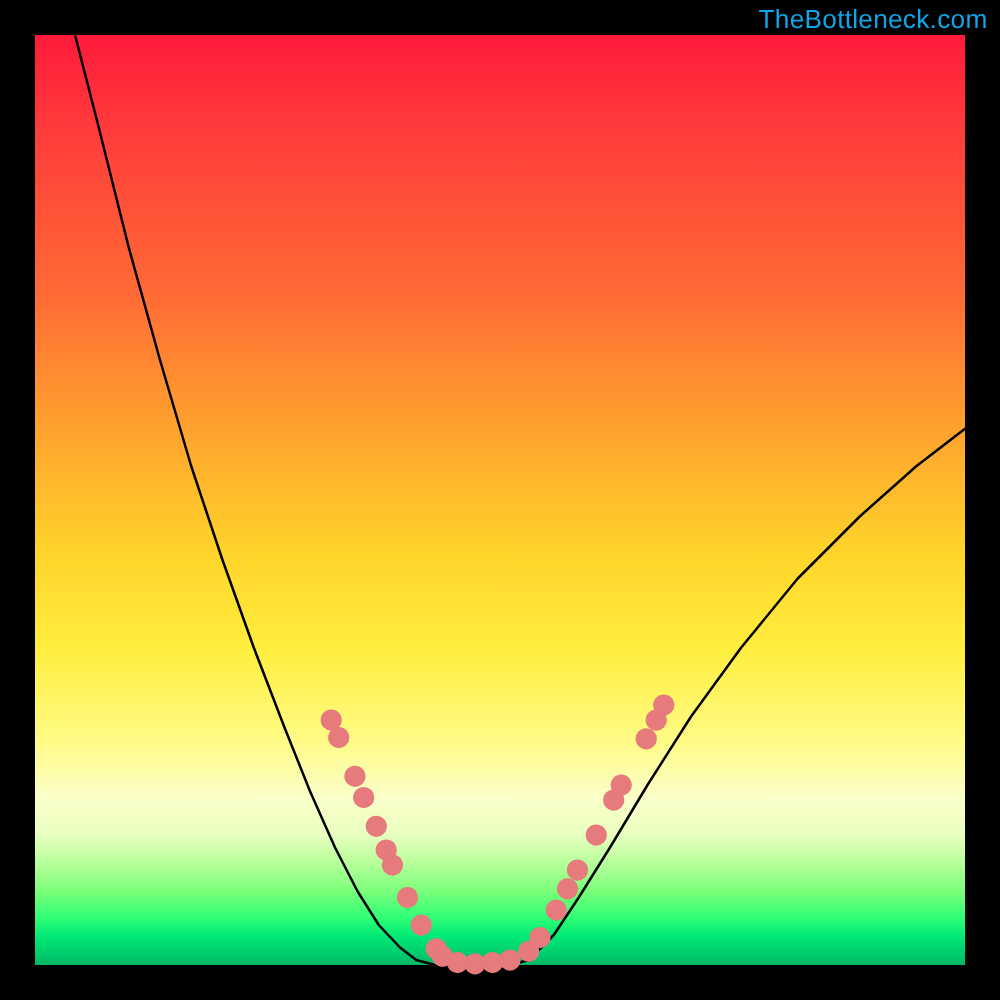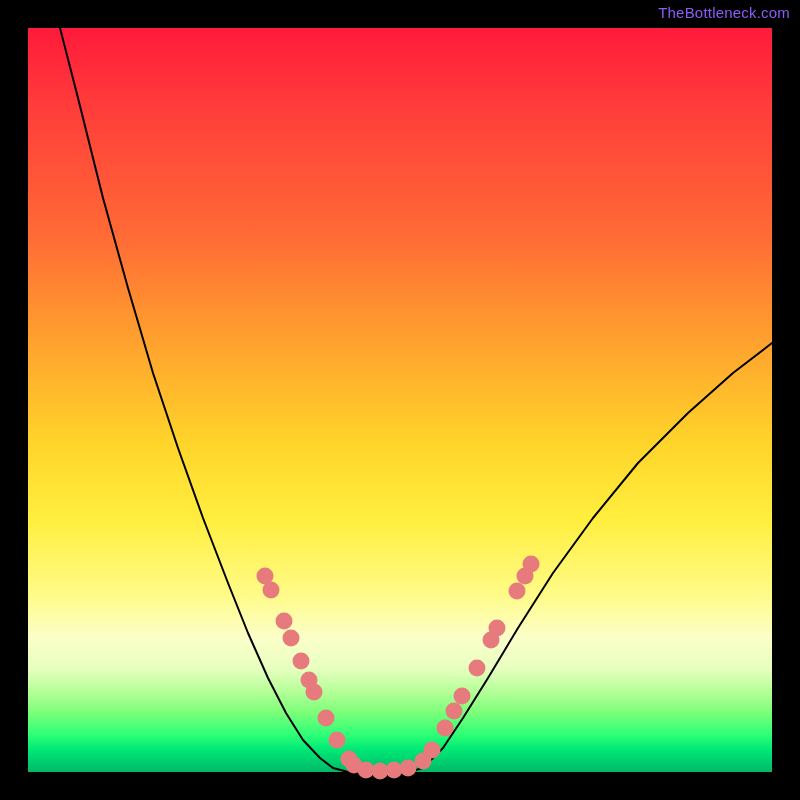--- a/index.html
+++ b/index.html
@@ -40,22 +40,22 @@
       #7cff7a 92%,
       #2dff76 95%,
       #00e876 97%,
       #00c96d 99%,
       #00b765 100%);
   }
   .watermark {
     position: absolute;
     top: 4px;
     right: 10px;
-    color: #8b5cf6;
-    font-size: 15px;
+    color: #0ea5e9;
+    font-size: 21px;
     font-weight: 400;
     letter-spacing: 0.2px;
   }
   svg.curve {
     position: absolute;
     top: 0;
     left: 0;
     width: 744px;
     height: 744px;
     overflow: visible;

